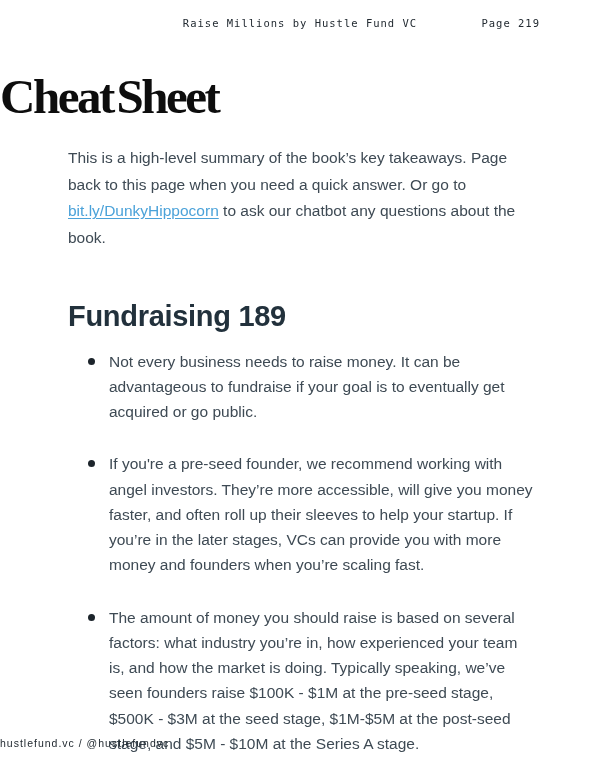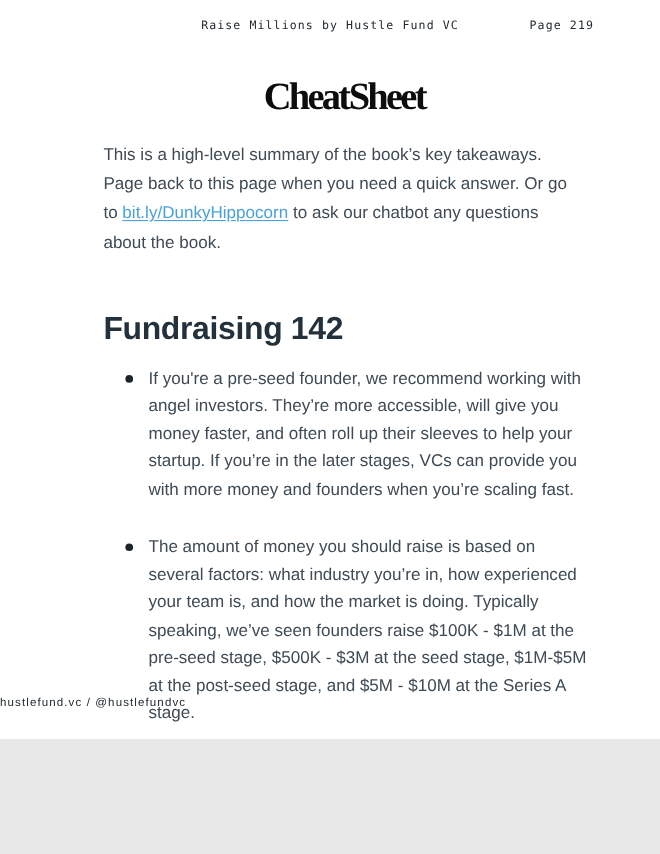--- a/index.html
+++ b/index.html
@@ -4,27 +4,26 @@
 <style>
   * { margin: 0; padding: 0; box-sizing: border-box; }
 
   html, body {
     background: #e8e8e8;
   }
 
   .page {
     position: relative;
     width: 600px;
-    height: 672px;
+    height: 776px;
     margin: 0 auto;
     background: #ffffff;
     font-family: "Liberation Sans", sans-serif;
     color: #3e4a54;
     overflow: hidden;
-    padding-left: 26px;
   }
 
   
   .page-header {
     position: absolute;
     top: 17px;
     left: 0;
     right: 0;
     height: 16px;
     font-family: "DejaVu Sans Mono", monospace;
@@ -38,24 +37,24 @@
   }
   .page-number {
     position: absolute;
     top: 0;
     right: 60px;
   }
 
   
   .page-title {
     margin-top: 68px;
-    text-align: center;
+    text-align: left;
     font-family: "Liberation Serif", "DejaVu Serif", serif;
     font-weight: 700;
-    font-size: 35px;
+    font-size: 49px;
     letter-spacing: -2.5px;
     word-spacing: -6px;
     color: #0d0d0d;
   }
 
   
   .intro {
     margin: 20px 68px 0 68px;
     font-size: 15.5px;
     line-height: 1.72;
@@ -121,23 +120,27 @@
 
   <div class="page-header">
     <span class="running-head">Raise Millions by Hustle Fund VC</span>
     <span class="page-number">Page 219</span>
   </div>
 
   <h1 class="page-title">Cheat Sheet</h1>
 
   <p class="intro"><span>This is a high-level summary of the book’s key takeaways. Page back to this page when you need a quick answer. Or go to </span><a href="#">bit.ly/DunkyHippocorn</a><span> to ask our chatbot any questions about the book.</span></p>
 
-  <h2 class="section-heading">Fundraising 142</h2>
+  <h2 class="section-heading">Fundraising 189</h2>
 
   <ul class="bullet-list">
+    <li>
+      <span class="dot"></span>
+      <span>Not every business needs to raise money. It can be advantageous to fundraise if your goal is to eventually get acquired or go public.</span>
+    </li>
     <li>
       <span class="dot"></span>
       <span>If you're a pre-seed founder, we recommend working with angel investors. They’re more accessible, will give you money faster, and often roll up their sleeves to help your startup. If you’re in the later stages, VCs can provide you with more money and founders when you’re scaling fast.</span>
     </li>
     <li>
       <span class="dot"></span>
       <span>The amount of money you should raise is based on several factors: what industry you’re in, how experienced your team is, and how the market is doing. Typically speaking, we’ve seen founders raise $100K - $1M at the pre-seed stage, $500K - $3M at the seed stage, $1M-$5M at the post-seed stage, and $5M - $10M at the Series A stage.</span>
     </li>
   </ul>
 

